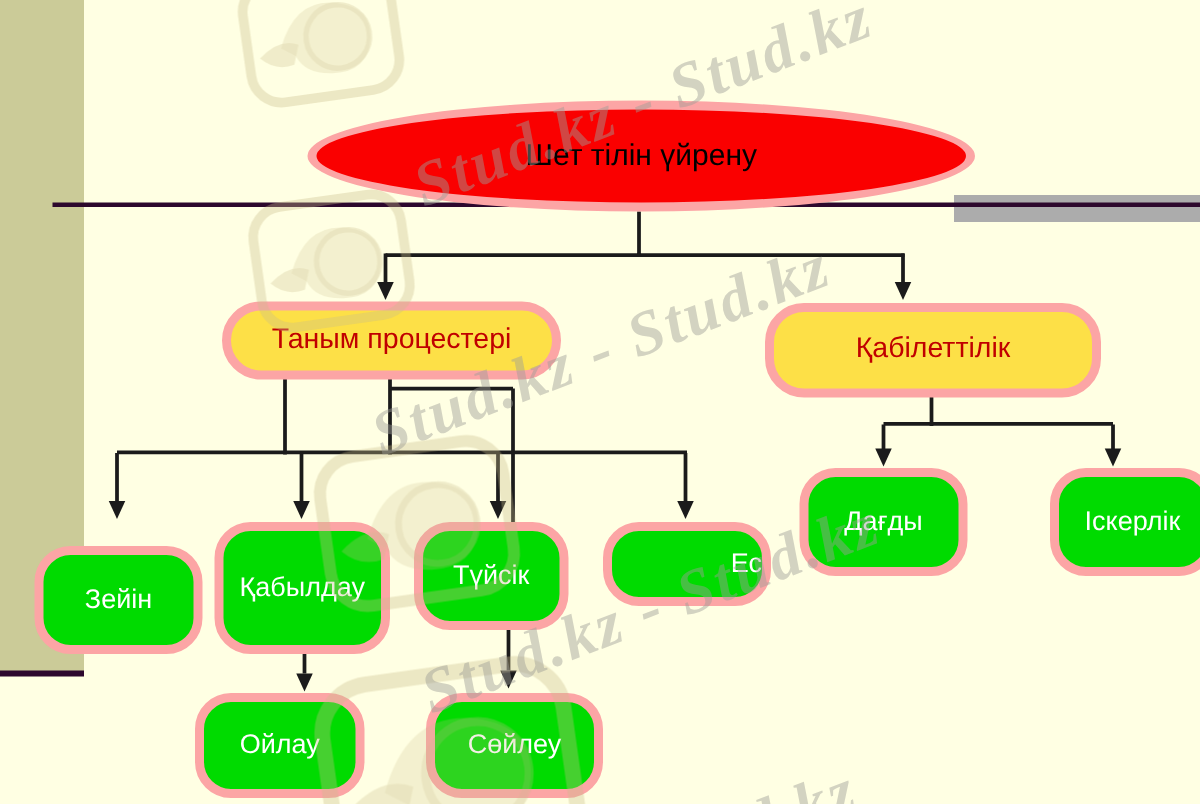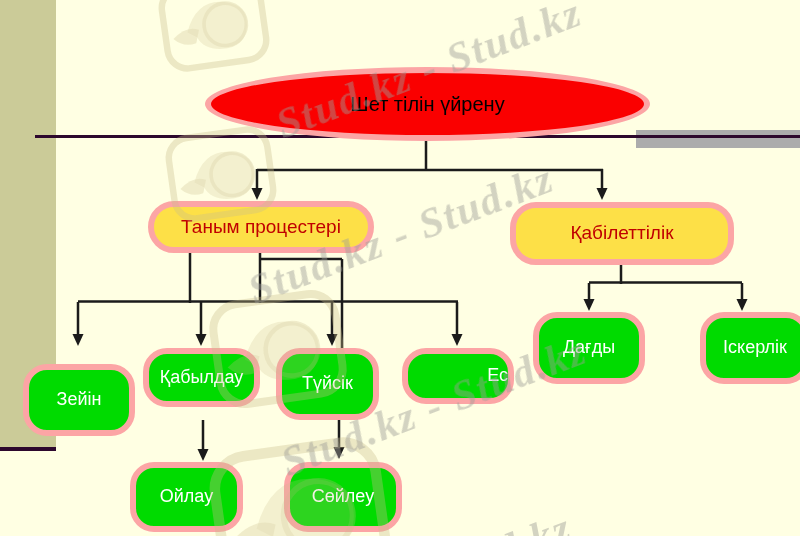--- a/index.html
+++ b/index.html
@@ -25,21 +25,21 @@
   .node.root{
     left:205px;top:67px;width:445px;height:74px;border-radius:50%;
     background:#FA0000;color:#000000;font-size:20px;
   }
   .node.branch{background:#fde047;color:#C00000;font-size:19px;border-radius:26px;}
   .node.leaf{background:#00DB00;color:#FFFFFF;font-size:18px;border-radius:24px;}
 
   .n-tanym{left:148px;top:201px;width:226px;height:52px;}
   .n-qabilet{left:510px;top:202px;width:224px;height:63px;}
   .n-zeiin{left:23px;top:348px;width:112px;height:72px;margin-top:16px;}
-  .n-qabyldau{left:143px;top:348px;width:117px;height:59px;}
+  .n-qabyldau{left:143px;top:348px;width:117px;height:88px;}
   .n-tuisik{left:276px;top:348px;width:103px;height:72px;}
   .n-es{left:402px;top:348px;width:112px;height:56px;justify-content:flex-end;}
   .n-dagdy{left:533px;top:312px;width:112px;height:72px;}
   .n-iskerlik{left:700px;top:312px;width:110px;height:72px;}
   .n-oilau{left:130px;top:462px;width:113px;height:70px;}
   .n-soileu{left:272px;top:462px;width:118px;height:70px;margin-left:12px;}
 
   
   .wm-layer{position:absolute;left:0;top:0;width:800px;height:536px;z-index:9;pointer-events:none;}
   .wm{

